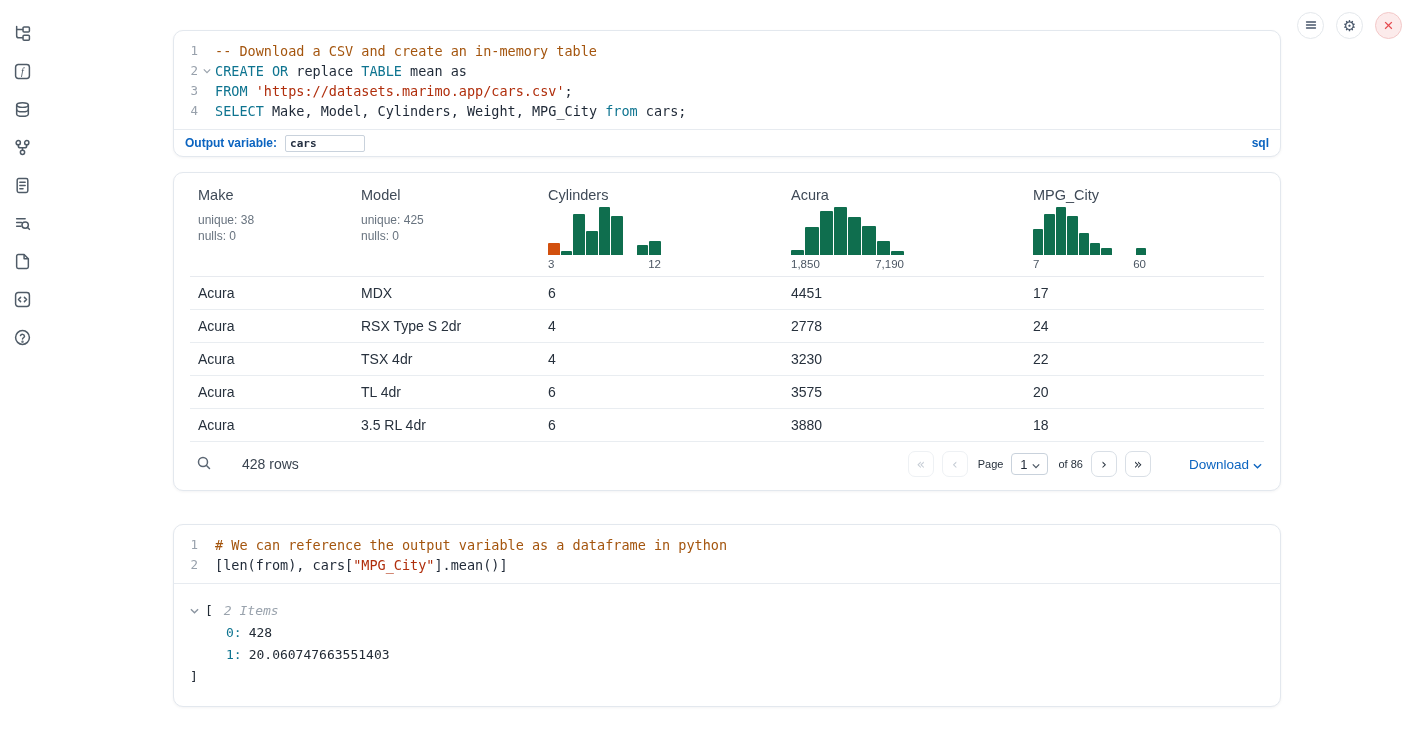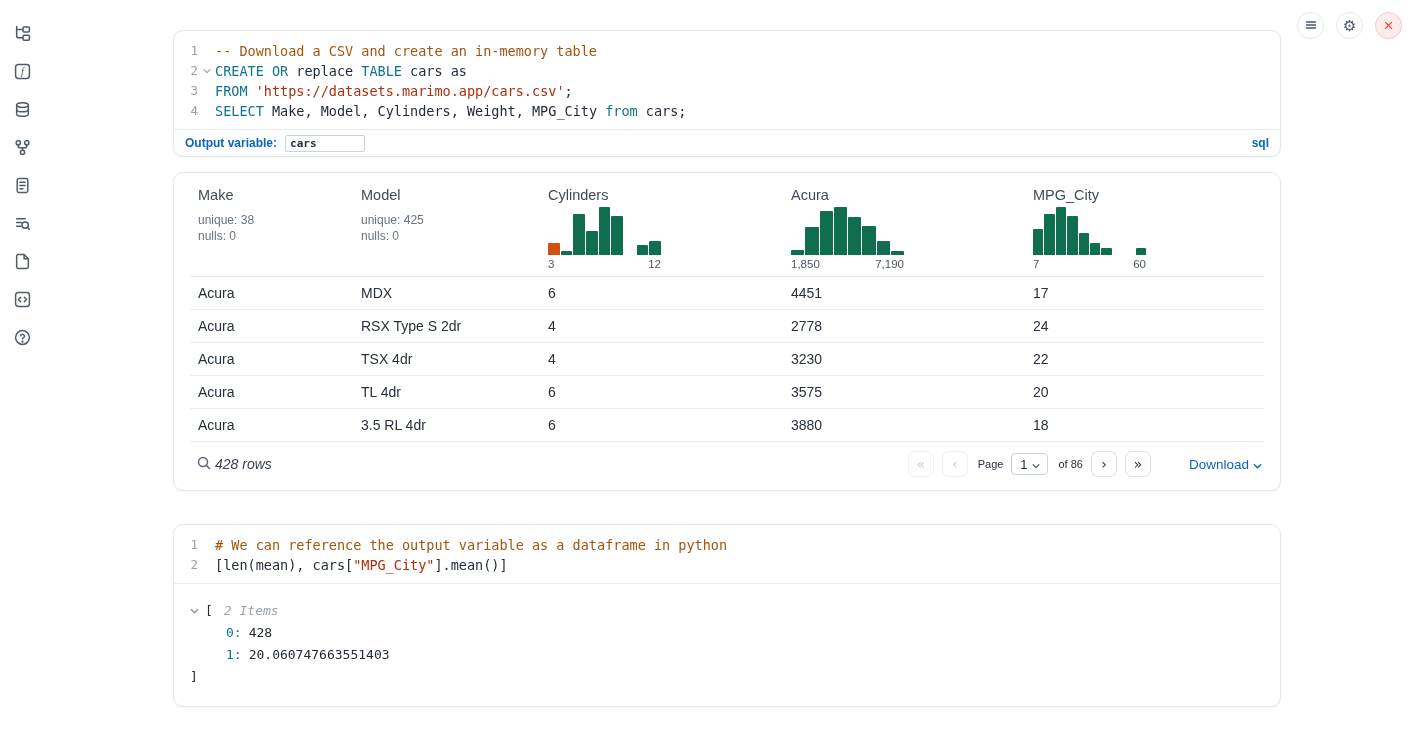--- a/index.html
+++ b/index.html
@@ -44,21 +44,21 @@
   .col-stats { margin-top:9px; font-size:12px; color:#68737f; font-weight:400; line-height:16px; }
   .hist-wrap { margin-top:4px; width:113px; }
   .hist { height:48px; display:flex; align-items:flex-end; gap:1px; }
   .hist-bar { flex:1; background:var(--histogram-green,#0f6e4e); border-radius:1px 1px 0 0; }
   .hist-labels { display:flex; justify-content:space-between; font-size:11.5px; color:#4b5663; margin-top:3px; font-weight:400; }
   .data-table tbody td { padding:0 8px; height:33px; font-size:14px; color:#27313d; border-bottom:1px solid #e9edf1; }
 
   
   .table-footer { display:flex; align-items:center; padding:9px 2px 13px 6px; }
   .search-wrap { background:none; border:none; cursor:pointer; color:#5b6673; display:flex; }
-  .row-count { margin-left:3px; font-size:14px; color:#3a4450;font-style:italic; }
+  .row-count { margin-left:30px; font-size:14px; color:#3a4450; }
   .spacer { flex:1; }
   .pg-btn { width:26px; height:26px; border:1px solid #d9dfe6; border-radius:7px; background:#fff; color:#2a3440; font-size:14px; display:flex; align-items:center; justify-content:center; margin-left:8px; cursor:pointer; font-family:"DejaVu Sans", sans-serif; }
   .pg-disabled { border-color:#eef1f4; color:#c6cdd5; }
   .pg-label { font-size:11px; color:#27313d; margin-left:10px; }
   .page-select { margin-left:8px; height:22px; min-width:37px; border:1px solid #c9d2dc; border-radius:4px; display:flex; align-items:center; justify-content:center; gap:4px; font-size:13px; color:#1f2937; padding:0 5px; cursor:pointer; background:#fff; }
   .download-link { margin-left:38px; color:var(--accent-blue,#0b64c0); font-size:13.5px; display:flex; align-items:center; gap:4px; cursor:pointer; text-decoration:none; }
 
   
   .output-area { border-top:1px solid #e7ebf0; padding:16px 16px 18px; font-family:"DejaVu Sans Mono", monospace; font-size:13px; line-height:22px; color:#222b36; }
   .tree-line { display:flex; align-items:center; }
@@ -178,21 +178,21 @@
           <span class="fold"></span>
           <span class="code-text"><span class="tok-comment">-- Download a CSV and create an in-memory table</span></span>
         </div>
       <div class="code-line">
           <span class="ln">2</span>
           <span class="fold">
             <svg class="chev" width="8" height="6" viewBox="0 0 10 6" fill="none" stroke="currentColor" stroke-width="1.5">
               <path d="M1 1l4 4 4-4"></path>
             </svg>
           </span>
-          <span class="code-text"><span class="tok-keyword">CREATE OR</span><span class="tok-plain"> replace </span><span class="tok-keyword">TABLE</span><span class="tok-plain"> cars as</span></span>
+          <span class="code-text"><span class="tok-keyword">CREATE OR</span><span class="tok-plain"> replace </span><span class="tok-keyword">TABLE</span><span class="tok-plain"> mean as</span></span>
         </div>
       <div class="code-line">
           <span class="ln">3</span>
           <span class="fold"></span>
           <span class="code-text"><span class="tok-keyword">FROM</span><span class="tok-plain"> </span><span class="tok-string">'https://datasets.marimo.app/cars.csv'</span><span class="tok-plain">;</span></span>
         </div>
       <div class="code-line">
           <span class="ln">4</span>
           <span class="fold"></span>
           <span class="code-text"><span class="tok-keyword">SELECT</span><span class="tok-plain"> Make, Model, Cylinders, Weight, MPG_City </span><span class="tok-keyword">from</span><span class="tok-plain"> cars;</span></span>
@@ -371,21 +371,21 @@
   <section class="card python-card">
     <div class="code-area">
       <div class="code-line">
           <span class="ln">1</span>
           <span class="fold"></span>
           <span class="code-text"><span class="tok-comment"># We can reference the output variable as a dataframe in python</span></span>
         </div>
       <div class="code-line">
           <span class="ln">2</span>
           <span class="fold"></span>
-          <span class="code-text"><span class="tok-plain">[len(mean), cars[</span><span class="tok-string">"MPG_City"</span><span class="tok-plain">].mean()]</span></span>
+          <span class="code-text"><span class="tok-plain">[len(from), cars[</span><span class="tok-string">"MPG_City"</span><span class="tok-plain">].mean()]</span></span>
         </div>
     </div>
     <div class="output-area">
       <div class="tree-line">
         <span class="tree-toggle">
             <svg class="chev" width="9" height="6" viewBox="0 0 10 6" fill="none" stroke="currentColor" stroke-width="1.5">
               <path d="M1 1l4 4 4-4"></path>
             </svg>
           </span>
         <span class="bracket">[</span>

